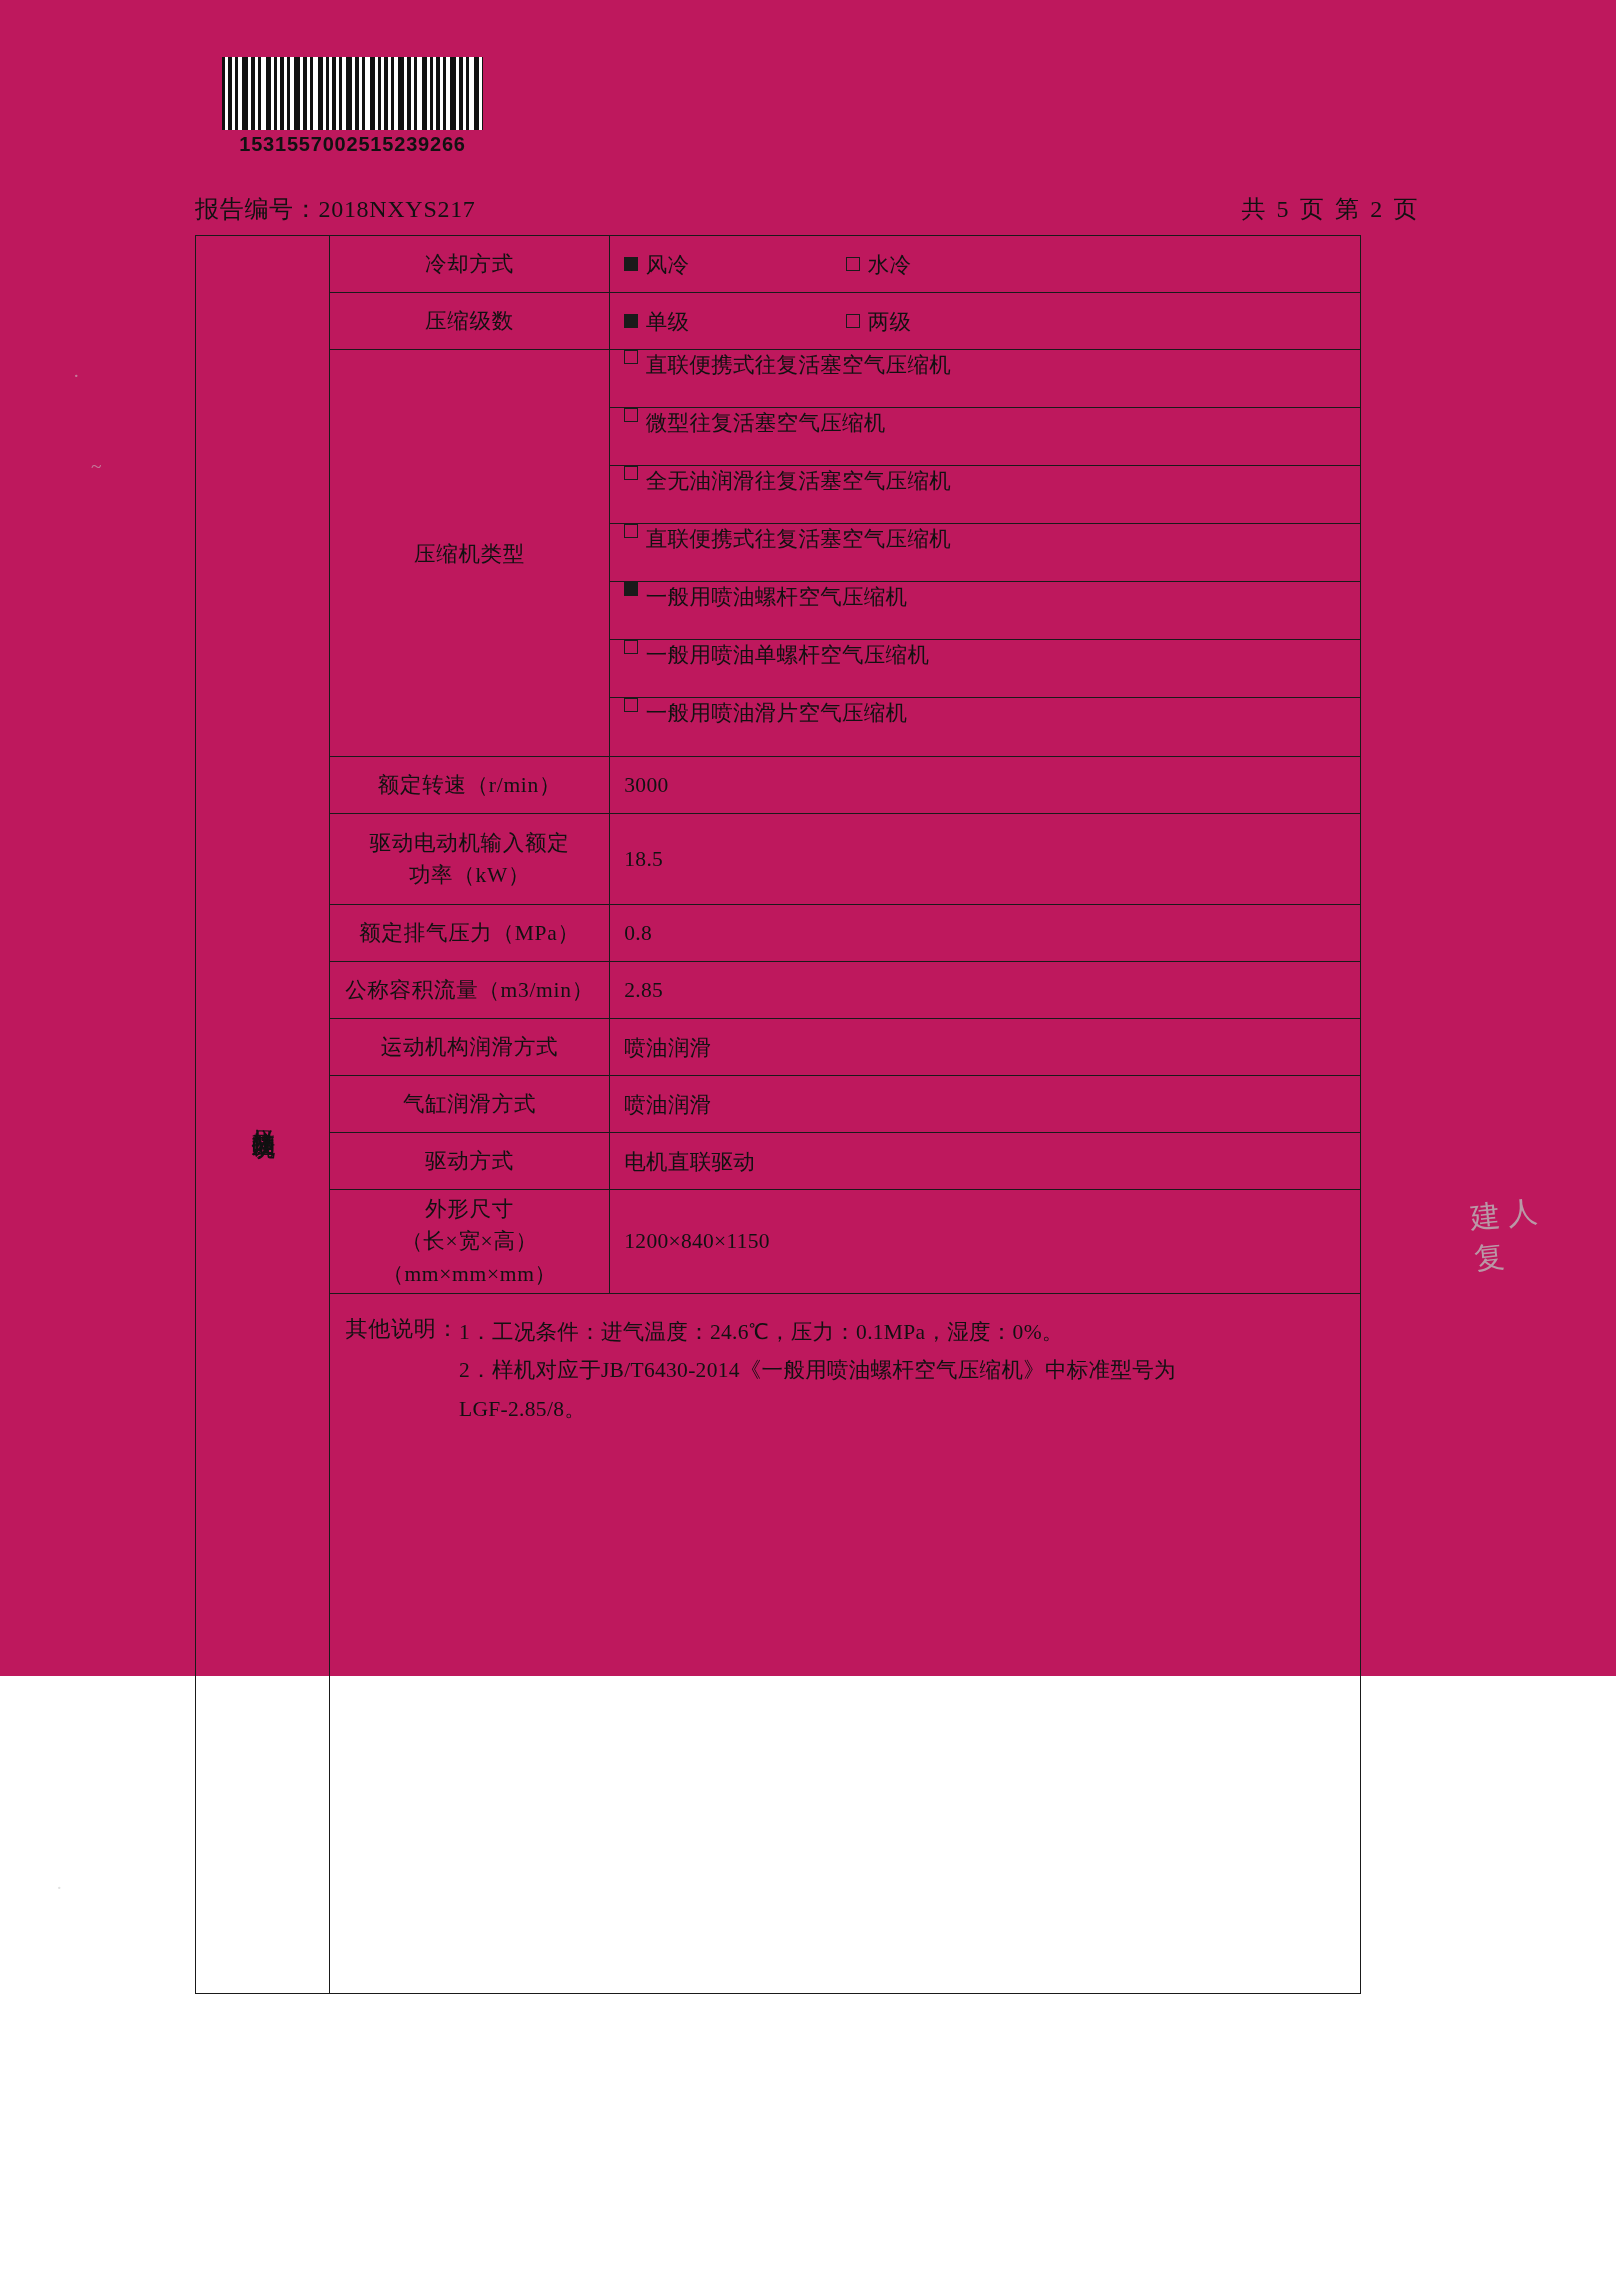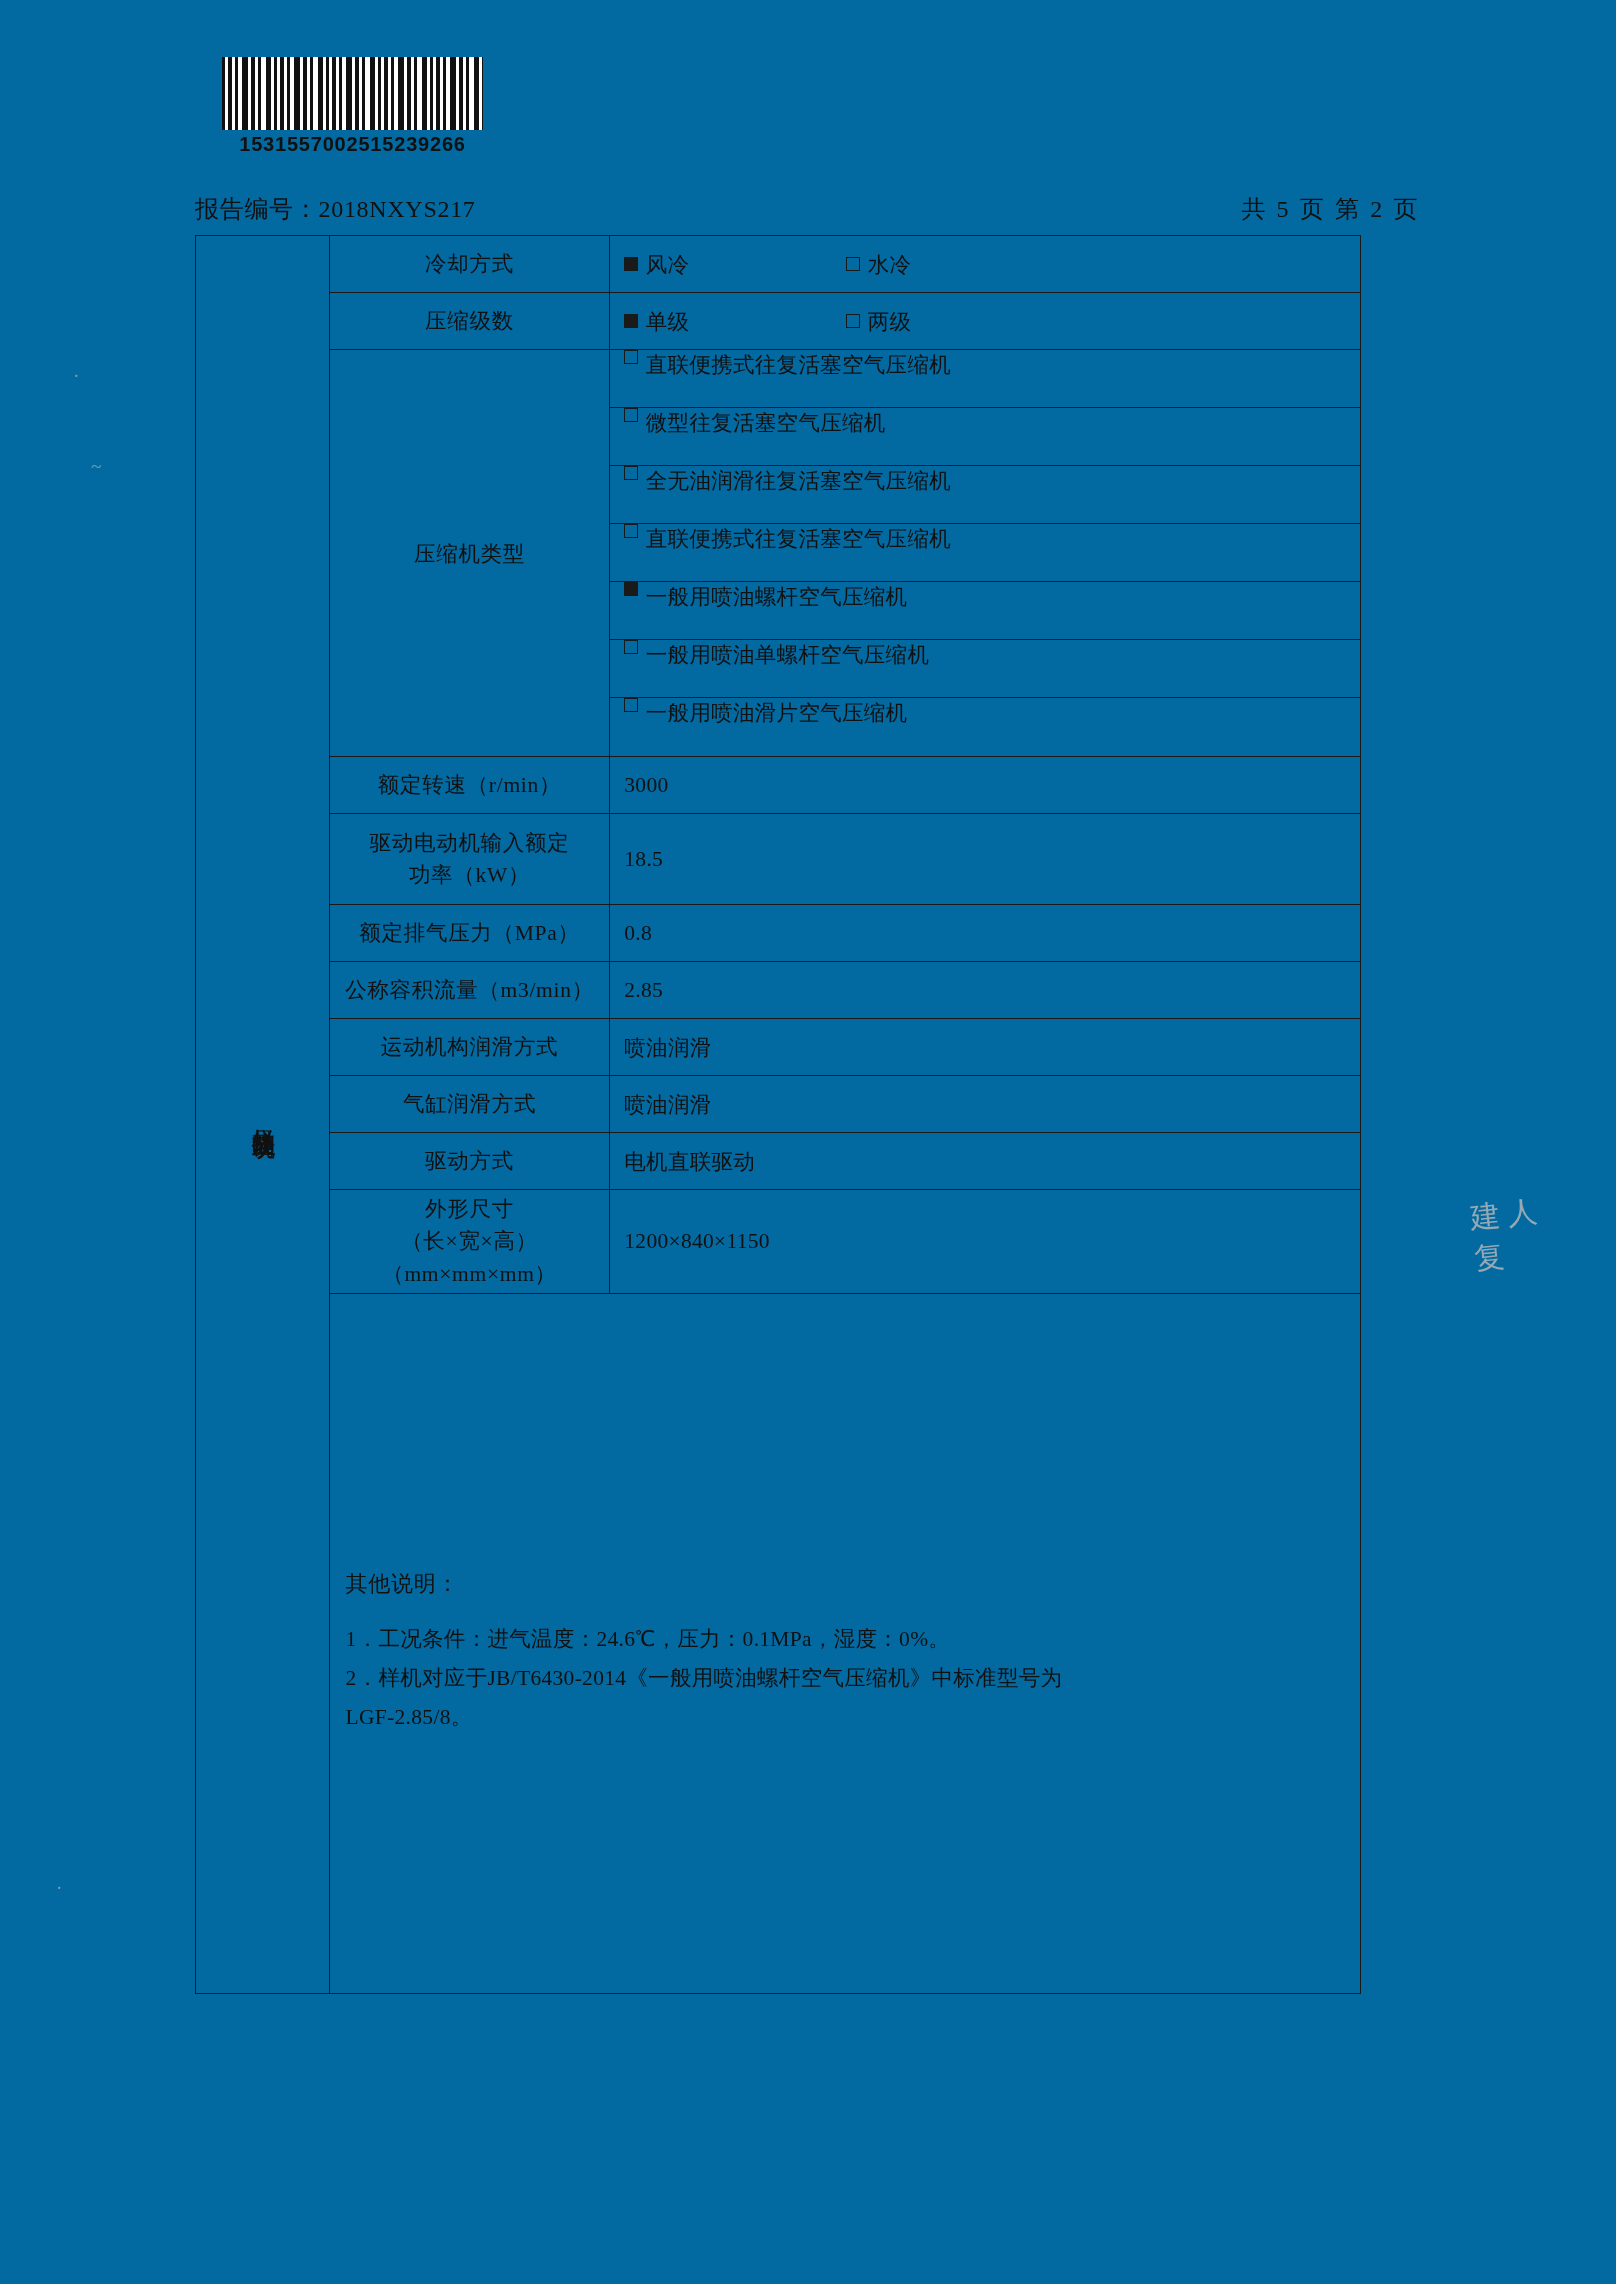--- a/index.html
+++ b/index.html
@@ -12,22 +12,22 @@
     height: 2284px;
     font-family: "Liberation Serif", serif;
     color: #111;
     position: relative;
     overflow: hidden;
   }
   .page {
     position: absolute;
     left: 0; top: 0;
     width: 1616px;
-    height: 2284px;
-    background: #0369a1;
+    height: 1676px;
+    background: #be185d;
   }
 
   
   .barcode-wrap {
     position: absolute;
     left: 222px;
     top: 57px;
     width: 274px;
   }
   .barcode-bars {
@@ -183,24 +183,22 @@
     font-size: 21.5px;
     box-sizing: border-box;
     letter-spacing: 0.3px;
   }
   .type-item:last-child { border-bottom: none; }
 
   
   .notes-row {
     flex: 1;
     display: flex;
-    flex-direction: column;
     padding: 19.5px 26px 0 15.6px;
     box-sizing: border-box;
-    justify-content: center;
   }
   .notes-title {
     font-size: 22px;
     letter-spacing: 0.7px;
     margin-bottom: 22px;
   }
   .notes-body {
     font-size: 21.5px;
     line-height: 1.75;
     letter-spacing: 0.3px;

